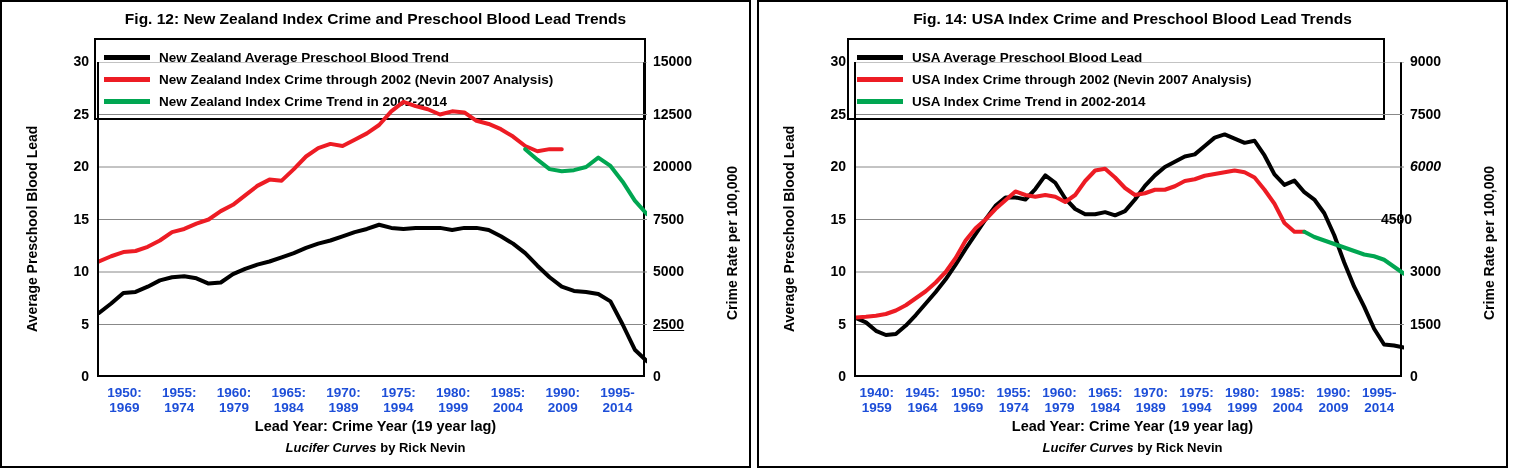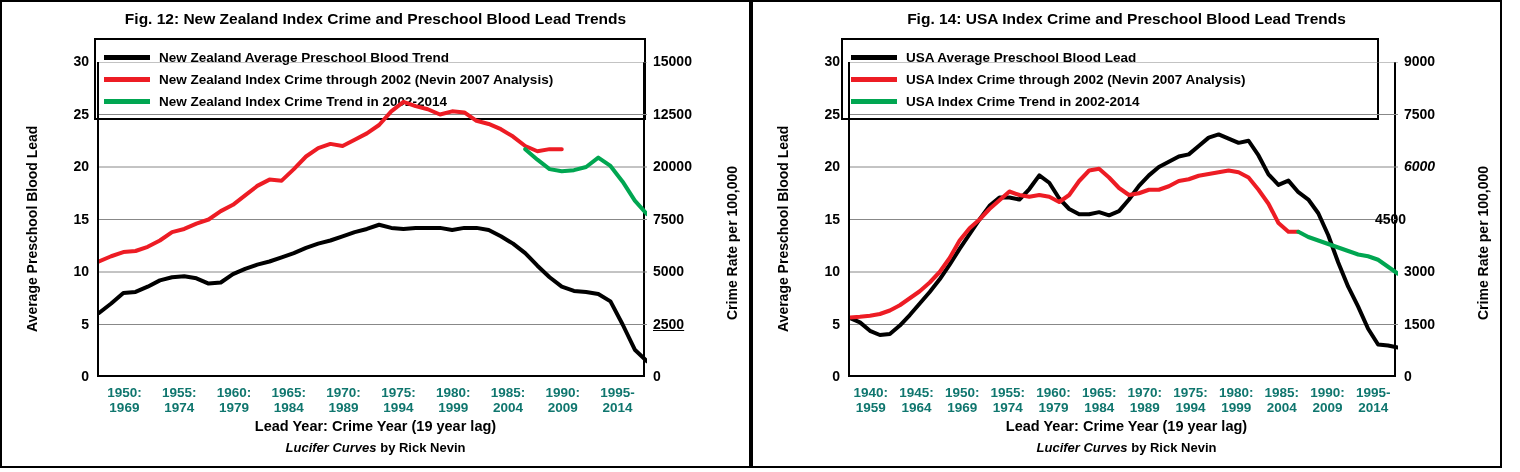--- a/index.html
+++ b/index.html
@@ -1,31 +1,31 @@
 <!DOCTYPE html>
 <html><head>
 <meta charset="utf-8">
 <style>
   html,body{margin:0;padding:0;background:#fff;}
   body{width:1520px;height:472px;font-family:"Liberation Sans",sans-serif;}
-  .wrap{display:flex;width:1520px;height:472px;}
+  .wrap{display:flex;width:1520px;height:472px;gap:6px;}
   .panel{position:relative;width:751px;height:468px;border:2px solid #000;background:#fff;box-sizing:border-box;}
   .title{position:absolute;top:8px;left:0;width:100%;text-align:center;font-size:15.5px;font-weight:bold;color:#000;}
   .legend{position:absolute;border:2px solid #000;background:#fff;padding:6px 10px 6px 8px;box-sizing:border-box;}
   .legend-row{display:flex;align-items:center;height:22px;}
   .legend-line{width:46px;height:5px;margin-right:9px;flex:0 0 auto;}
   .legend-label{font-size:13.5px;font-weight:bold;color:#000;white-space:nowrap;}
   .plot{position:absolute;border-left:2px solid #000;border-right:2px solid #000;border-bottom:2px solid #000;border-top:none;box-sizing:border-box;}
   .plot svg{position:absolute;left:0;top:0;}
   .ylab-left{position:absolute;font-size:14px;font-weight:bold;transform:rotate(-90deg);transform-origin:left top;white-space:nowrap;}
   .ylab-right{position:absolute;font-size:14px;font-weight:bold;transform:rotate(-90deg);transform-origin:left top;white-space:nowrap;}
   .ytick{position:absolute;font-size:14px;font-weight:bold;color:#000;}
   .ytick.left{text-align:right;}
   .ytick.right{text-align:left;}
-  .xtick{position:absolute;font-size:13.5px;font-weight:bold;color:#0f766e;text-align:center;line-height:1.12;}
+  .xtick{position:absolute;font-size:13.5px;font-weight:bold;color:#1d4ed8;text-align:center;line-height:1.12;}
   .xaxis-title{position:absolute;width:100%;text-align:center;font-size:14.5px;font-weight:bold;color:#000;}
   .credit{position:absolute;width:100%;text-align:center;font-size:13px;font-weight:bold;color:#000;}
   .credit i{font-style:italic;}
 </style>
 </head>
 <body>
 
 <div class="wrap">
 
   <div class="panel">

